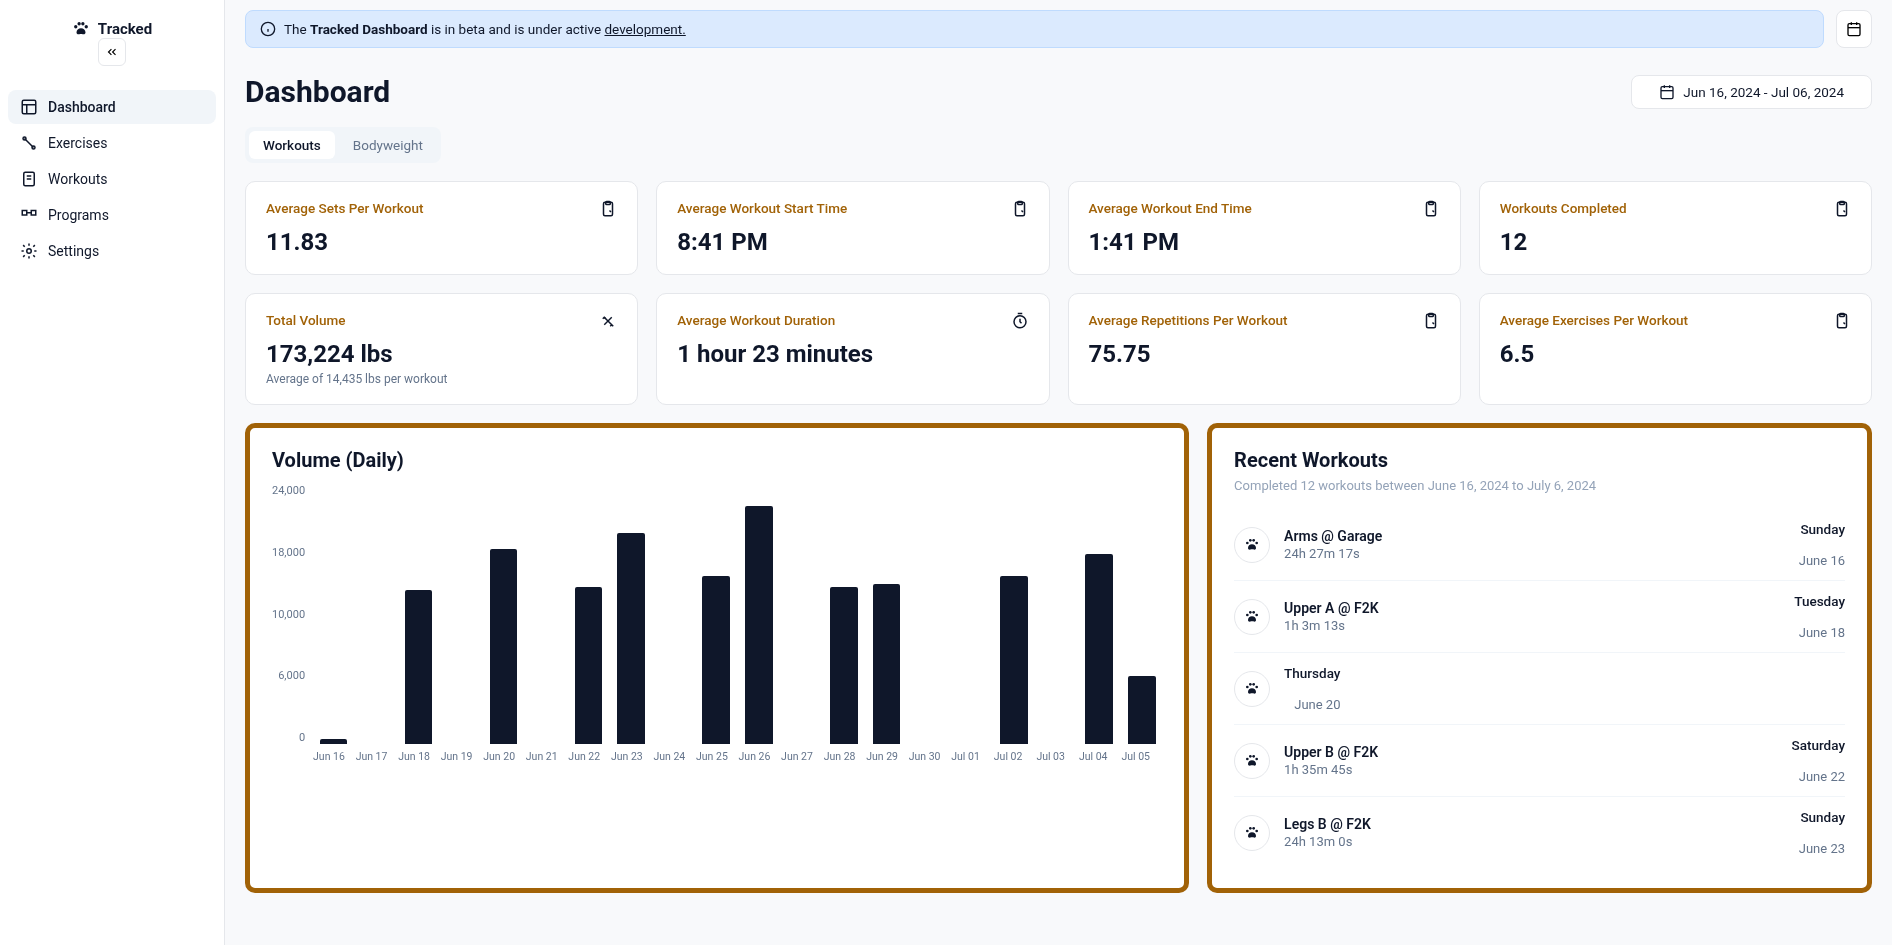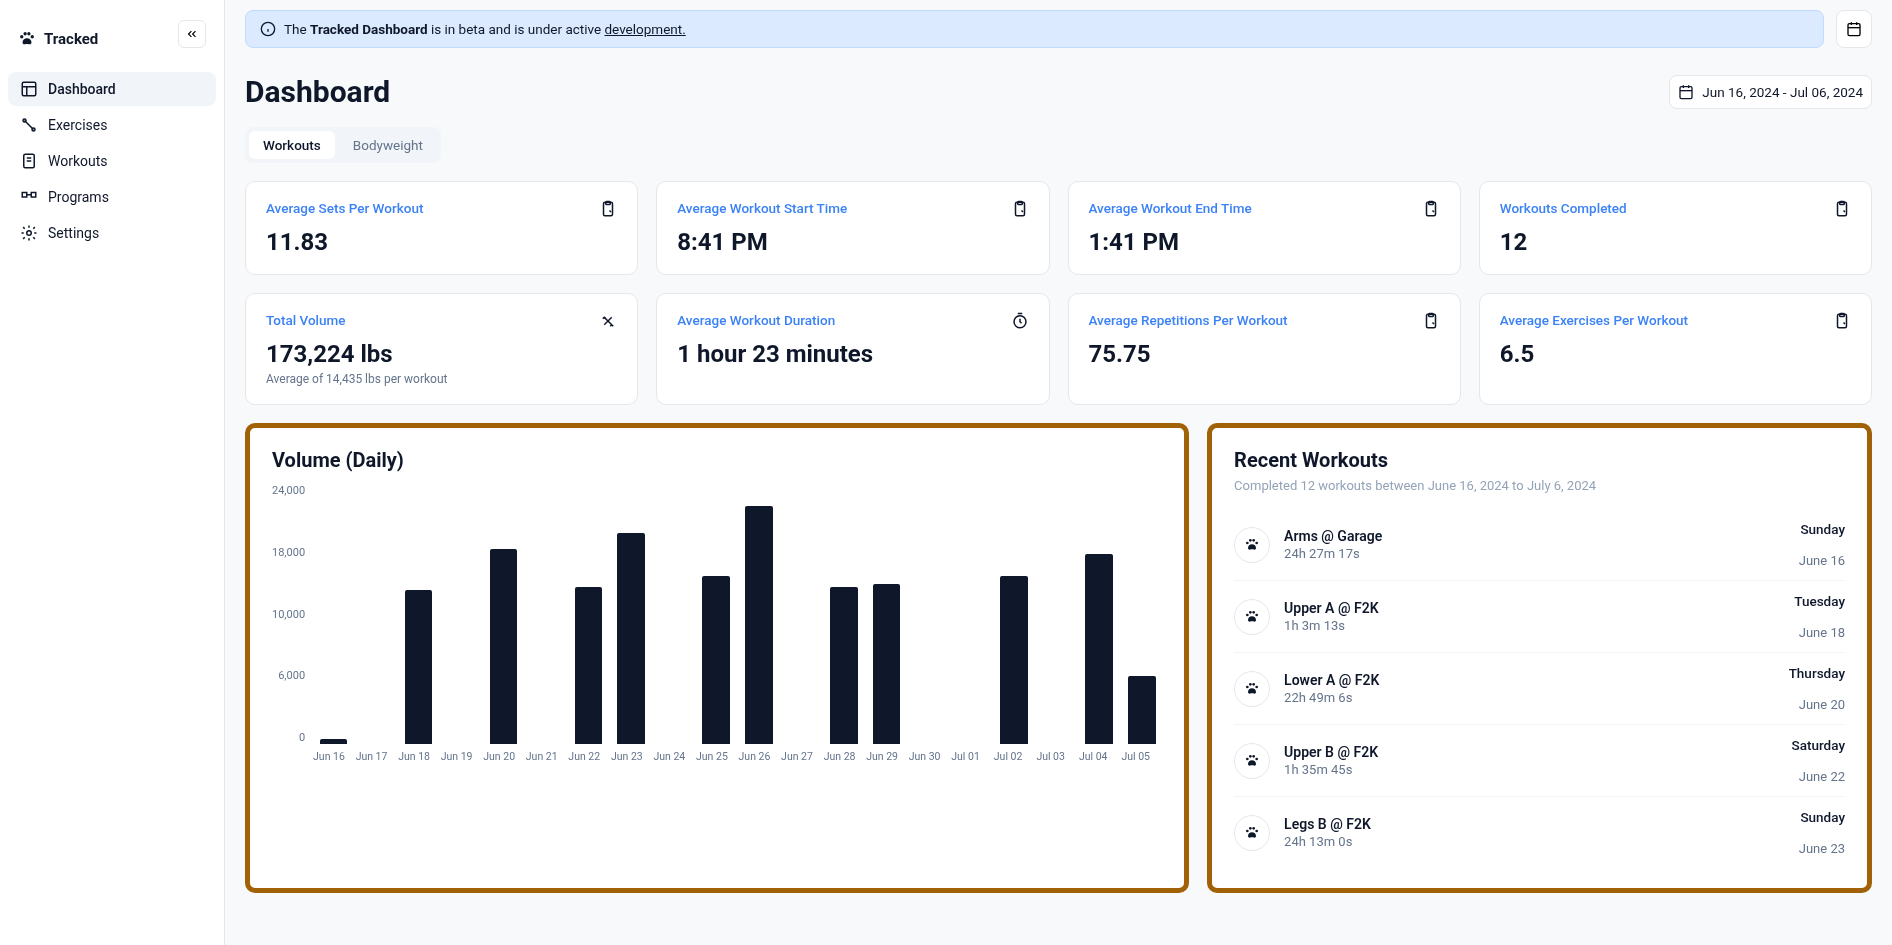--- a/index.html
+++ b/index.html
@@ -1,42 +1,42 @@
 <!DOCTYPE html>
 <html><head>
 <meta charset="utf-8">
 <style>
 * { box-sizing: border-box; margin: 0; padding: 0; }
 body { font-family: -apple-system, BlinkMacSystemFont, "Segoe UI", Roboto, sans-serif; background: #f8f9fb; color: #0f172a; font-size: 14px; }
 .app { display: flex; min-height: 100vh; }
 .sidebar { width: 225px; background: #fff; border-right: 1px solid #e5e7eb; padding: 16px 8px; }
-.logo-row { display: flex; align-items: flex-end; justify-content: space-between; padding: 4px 10px 16px 10px; }
+.logo-row { display: flex; align-items: center; justify-content: space-between; padding: 4px 10px 16px 10px; flex-direction: column; }
 .logo { display: flex; align-items: center; gap: 8px; font-weight: 700; font-size: 15px; }
 .logo-icon { width: 18px; height: 18px; }
 .collapse-btn { width: 28px; height: 28px; border: 1px solid #e5e7eb; border-radius: 6px; display: flex; align-items: center; justify-content: center; background: #fff; cursor: pointer; }
 .nav { display: flex; flex-direction: column; gap: 2px; margin-top: 8px; }
 .nav-item { display: flex; align-items: center; gap: 10px; padding: 8px 12px; border-radius: 8px; cursor: pointer; color: #0f172a; font-size: 14px; }
 .nav-item.active { background: #f1f5f9; font-weight: 500; }
 .nav-icon { width: 18px; height: 18px; flex-shrink: 0; }
 .main { flex: 1; padding: 10px 20px 20px 20px; }
 .banner-row { display: flex; gap: 12px; align-items: stretch; }
 .banner { flex: 1; background: #dbeafe; border: 1px solid #bfdbfe; border-radius: 8px; padding: 10px 14px; display: flex; align-items: center; gap: 8px; font-size: 13.5px; color: #0f172a; }
 .banner .info-icon { width: 16px; height: 16px; flex-shrink: 0; }
 .banner u { text-decoration: underline; }
 .cal-btn { width: 36px; border: 1px solid #e5e7eb; border-radius: 8px; background: #fff; display: flex; align-items: center; justify-content: center; cursor: pointer; }
 .header-row { display: flex; align-items: center; justify-content: space-between; margin-top: 26px; }
 .page-title { font-size: 30px; font-weight: 700; }
-.date-picker { background: #fff; border: 1px solid #e5e7eb; border-radius: 8px; padding: 8px 8px; display: flex; align-items: center; gap: 8px; font-size: 13.5px; cursor: pointer; }
+.date-picker { background: #fff; border: 1px solid #e5e7eb; border-radius: 8px; padding: 8px 27px; display: flex; align-items: center; gap: 8px; font-size: 13.5px; cursor: pointer; }
 .tabs { display: flex; gap: 4px; margin-top: 18px; background: #f1f5f9; border-radius: 8px; padding: 4px; width: fit-content; }
 .tab { padding: 6px 14px; border-radius: 6px; font-size: 13.5px; cursor: pointer; color: #64748b; }
 .tab.active { background: #fff; color: #0f172a; font-weight: 500; }
 .cards { display: grid; grid-template-columns: repeat(4, 1fr); gap: 18px; margin-top: 18px; }
 .card { background: #fff; border: 1px solid #e5e7eb; border-radius: 10px; padding: 18px 20px; position: relative; }
 .card-head { display: flex; justify-content: space-between; align-items: flex-start; }
-.card-label { font-size: 13.5px; font-weight: 500; color: #3b82f6; }
+.card-label { font-size: 13.5px; font-weight: 500; color: #a16207; }
 .card-icon { width: 18px; height: 18px; }
 .card-value { font-size: 24px; font-weight: 700; margin-top: 10px; }
 .card-sub { font-size: 12px; color: #64748b; margin-top: 4px; }
 .bottom { display: grid; grid-template-columns: 1.42fr 1fr; gap: 18px; margin-top: 18px; }
 .panel { background: #fff; border: 5px solid #a16207; border-radius: 10px; padding: 20px 22px; }
 .panel-title { font-size: 20px; font-weight: 700; }
 .panel-sub { font-size: 13px; color: #94a3b8; margin-top: 6px; }
 .chart { margin-top: 12px; }
 .chart-area { display: flex; }
 .y-axis { display: flex; flex-direction: column; justify-content: space-between; align-items: flex-end; height: 260px; padding-right: 8px; font-size: 11px; color: #64748b; }
@@ -404,24 +404,20 @@
             <div class="workout-row">
               <div class="workout-avatar">
                 <svg viewBox="0 0 24 24" fill="currentColor">
                   <circle cx="5" cy="9" r="2"></circle>
                   <circle cx="9.5" cy="5" r="2"></circle>
                   <circle cx="14.5" cy="5" r="2"></circle>
                   <circle cx="19" cy="9" r="2"></circle>
                   <path d="M12 11c-3.5 0-6 2.5-6 5.5 0 1.5 1 2.5 2.5 2.5 1 0 1.5-.5 3.5-.5s2.5.5 3.5.5c1.5 0 2.5-1 2.5-2.5 0-3-2.5-5.5-6-5.5z"></path>
                 </svg>
               </div>
-              <div class="workout-info">
-                <div class="workout-name">Lower A @ F2K</div>
-                <div class="workout-dur">22h 49m 6s</div>
-              </div>
               <div class="workout-date">
                 <div class="workout-day">Thursday</div>
                 <div class="workout-datestr">June 20</div>
               </div>
             </div>
             <div class="workout-row">
               <div class="workout-avatar">
                 <svg viewBox="0 0 24 24" fill="currentColor">
                   <circle cx="5" cy="9" r="2"></circle>
                   <circle cx="9.5" cy="5" r="2"></circle>

